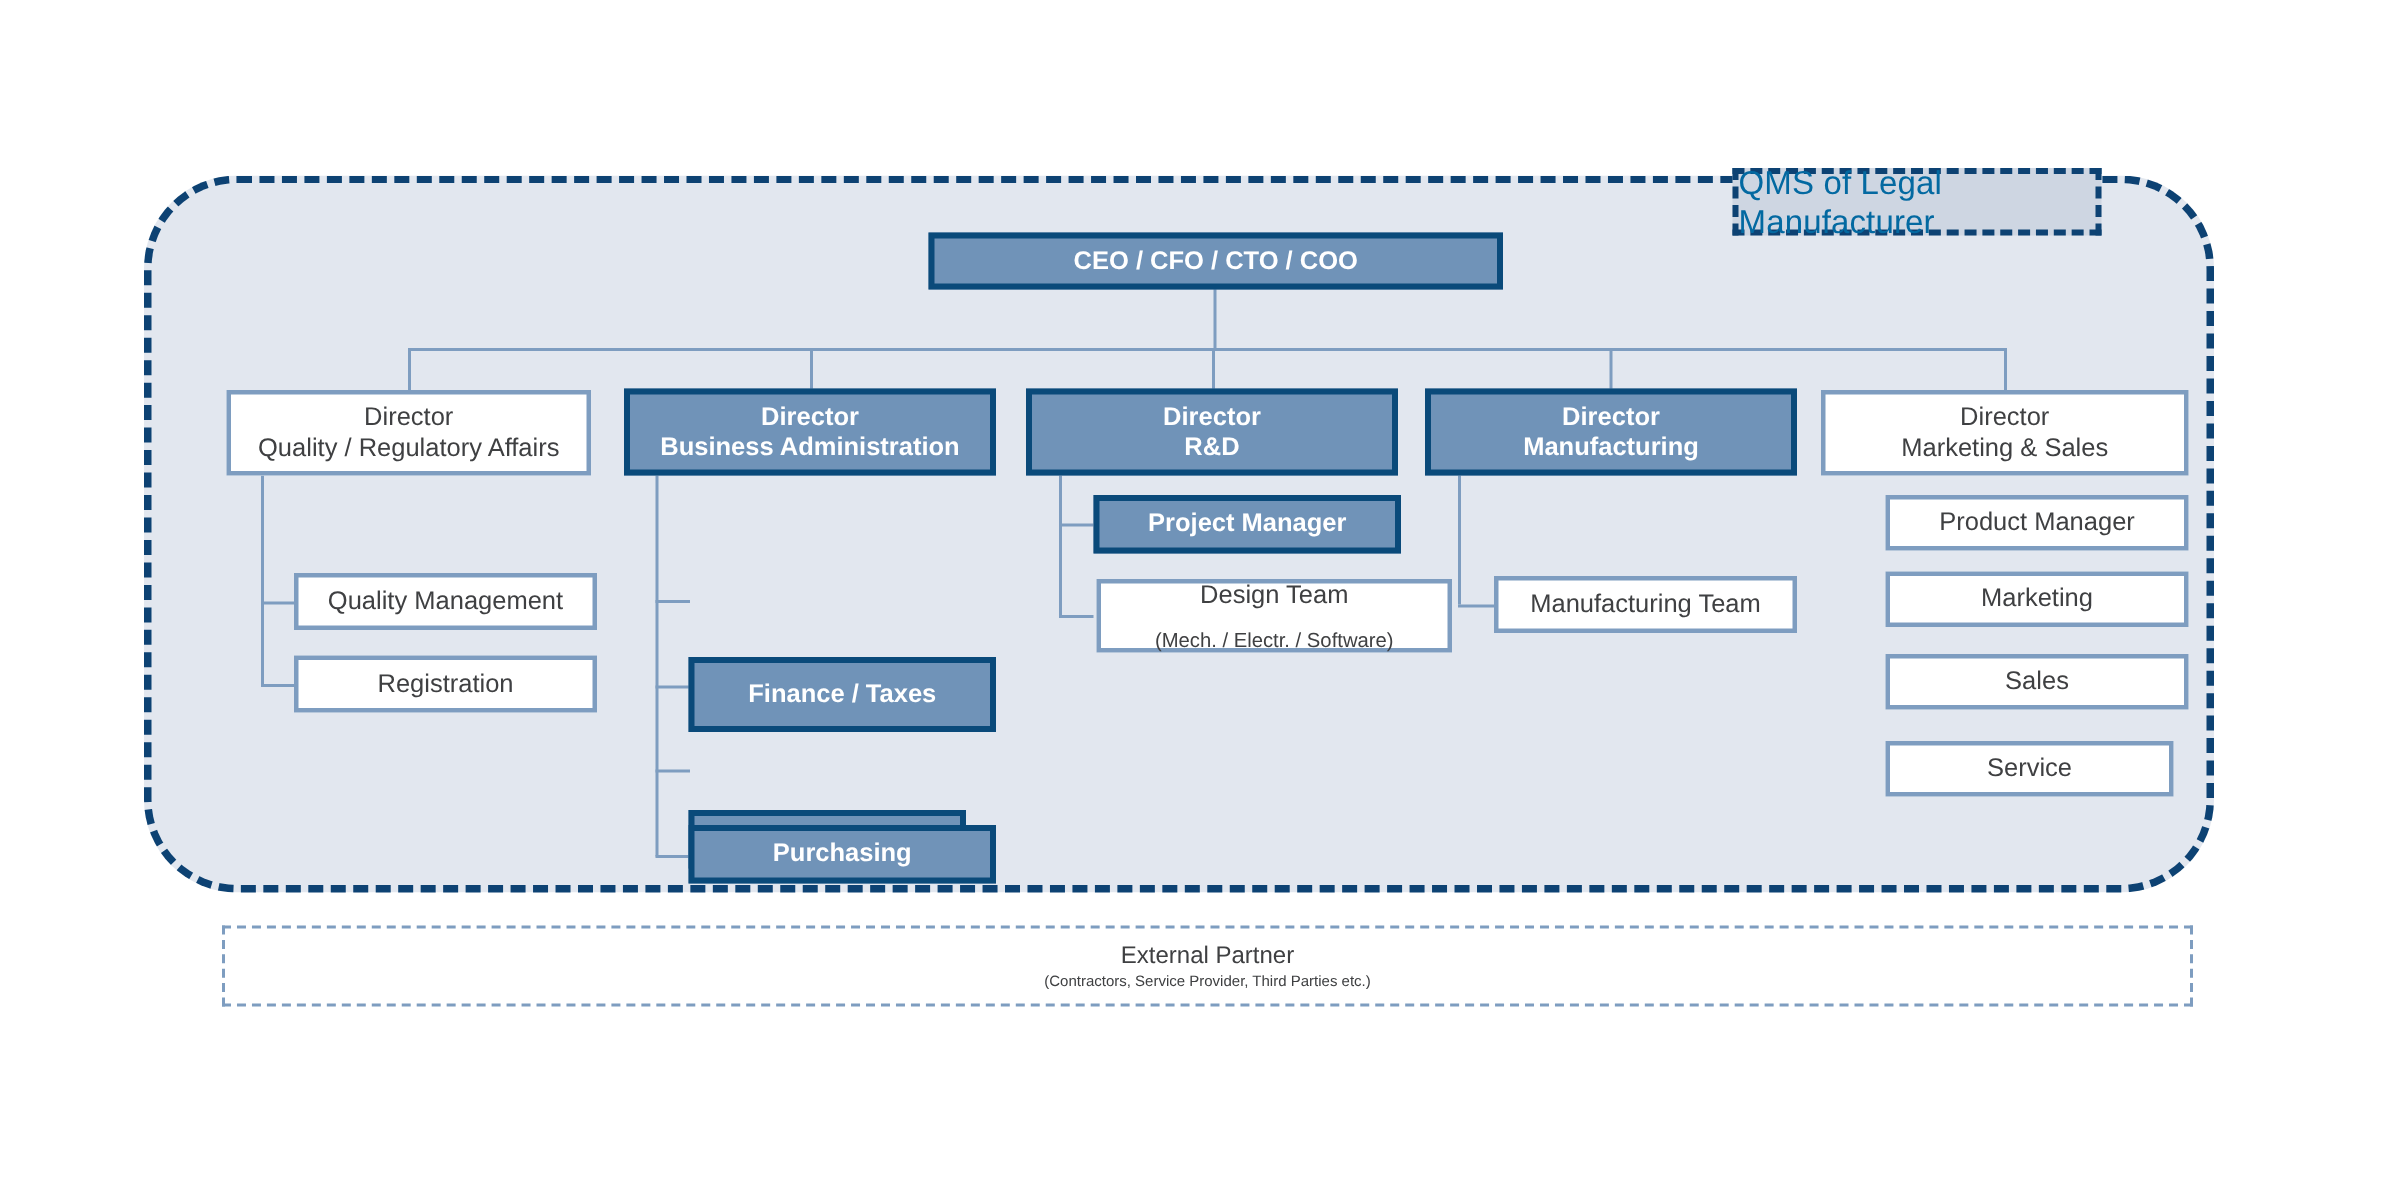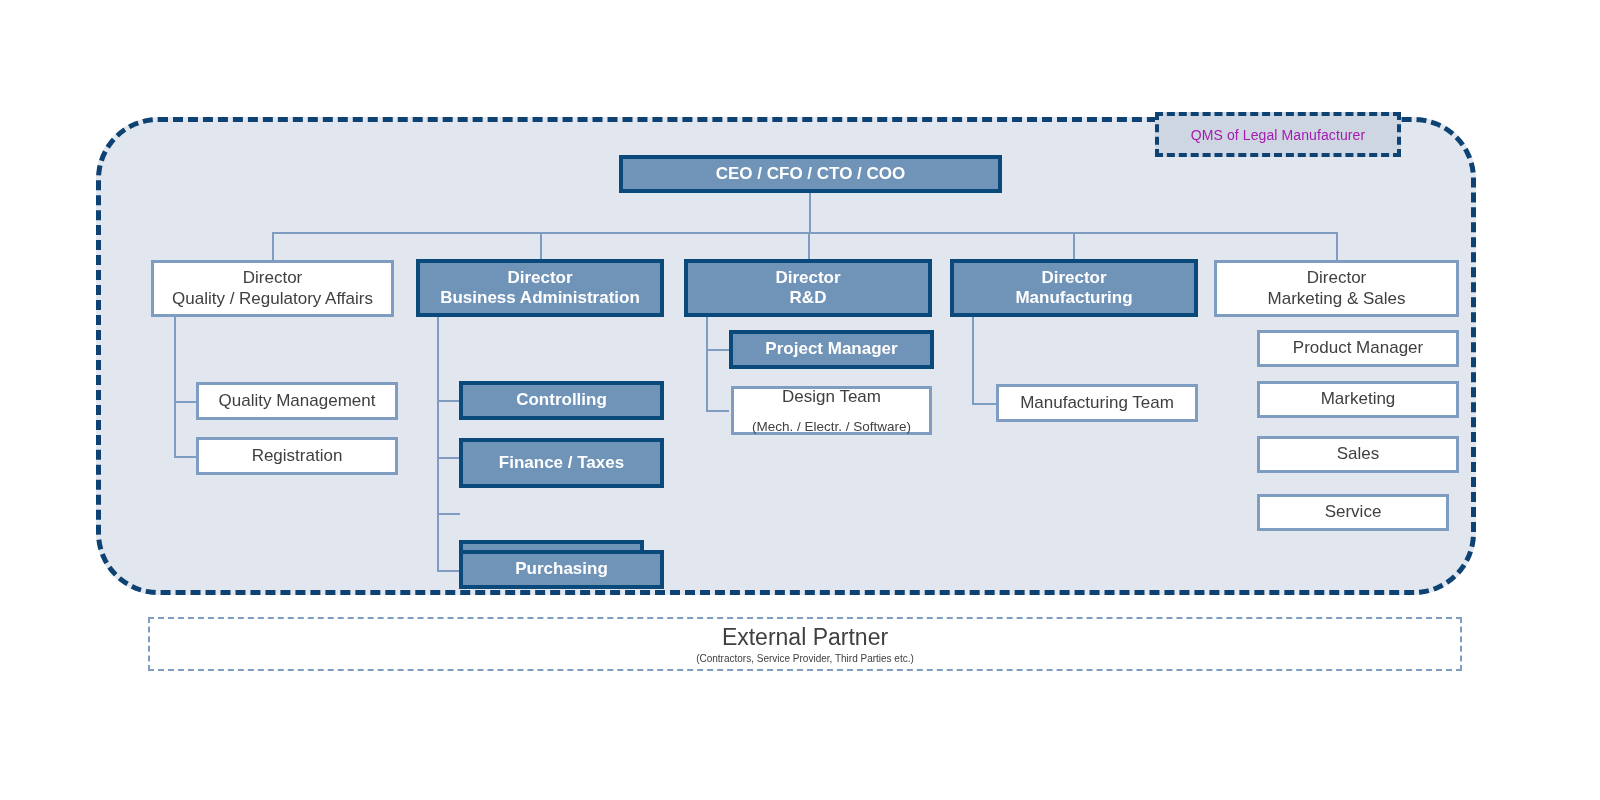--- a/index.html
+++ b/index.html
@@ -40,22 +40,22 @@
     left: 1155px;
     top: 112px;
     width: 246px;
     height: 45px;
     background: #ced6e2;
     border: 4px dashed #0d4273;
     box-sizing: border-box;
     display: flex;
     align-items: center;
     justify-content: center;
-    font-size: 14px;
-    color: #a21caf;
+    font-size: 22px;
+    color: #0369a1;
     letter-spacing: 0.1px;
   }
 
   
   .line {
     position: absolute;
     background: #7e9dc0;
   }
   .line.v { width: 2px; }
   .line.h { height: 2px; }
@@ -108,21 +108,21 @@
     background: #ffffff;
     border: 2px dashed #7e9dc0;
     box-sizing: border-box;
     display: flex;
     flex-direction: column;
     align-items: center;
     justify-content: center;
     color: #3f4042;
     text-align: center;
   }
-  .external-partner .ep-title { font-size: 23px; }
+  .external-partner .ep-title { font-size: 16px; }
   .external-partner .ep-sub { font-size: 10px; margin-top: 2px; }
 </style>
 </head>
 <body>
 
 <div id="stage">
 
   <div class="qms-container"></div>
 
   <div class="line v" style="left:809px; top:192px; height:42px;"></div>
@@ -181,37 +181,34 @@
     <span class="ln">Marketing &amp; Sales</span>
   </div>
 
   <div class="node light" style="left:196px; top:437px; width:202px; height:38px;">
     <span class="ln">Registration</span>
   </div>
   <div class="node light" style="left:196px; top:382px; width:202px; height:38px;">
     <span class="ln">Quality Management</span>
   </div>
 
-  <div class="node filled" style="left:459px; top:381px; width:205px; height:39px;">
-    <span class="ln">Controlling</span>
-  </div>
   <div class="node filled" style="left:459px; top:438px; width:205px; height:50px;">
     <span class="ln">Finance / Taxes</span>
   </div>
   <div class="node filled" style="left:459px; top:494px; width:185px; height:39px;margin-top:46px;">
     <span class="ln">Human Resources</span>
   </div>
   <div class="node filled" style="left:459px; top:550px; width:205px; height:39px;">
     <span class="ln">Purchasing</span>
   </div>
 
   <div class="node filled" style="left:729px; top:330px; width:205px; height:39px;">
     <span class="ln">Project Manager</span>
   </div>
-  <div class="node light" style="left:731px; top:386px; width:201px; height:49px;">
+  <div class="node light" style="left:731px; top:386px; width:237px; height:49px;">
     <span class="ln">Design Team</span>
     <span class="sub">(Mech. / Electr. / Software)</span>
   </div>
 
   <div class="node light" style="left:996px; top:384px; width:202px; height:38px;">
     <span class="ln">Manufacturing  Team</span>
   </div>
 
   <div class="node light" style="left:1257px; top:330px; width:202px; height:37px;">
     <span class="ln">Product Manager</span>

